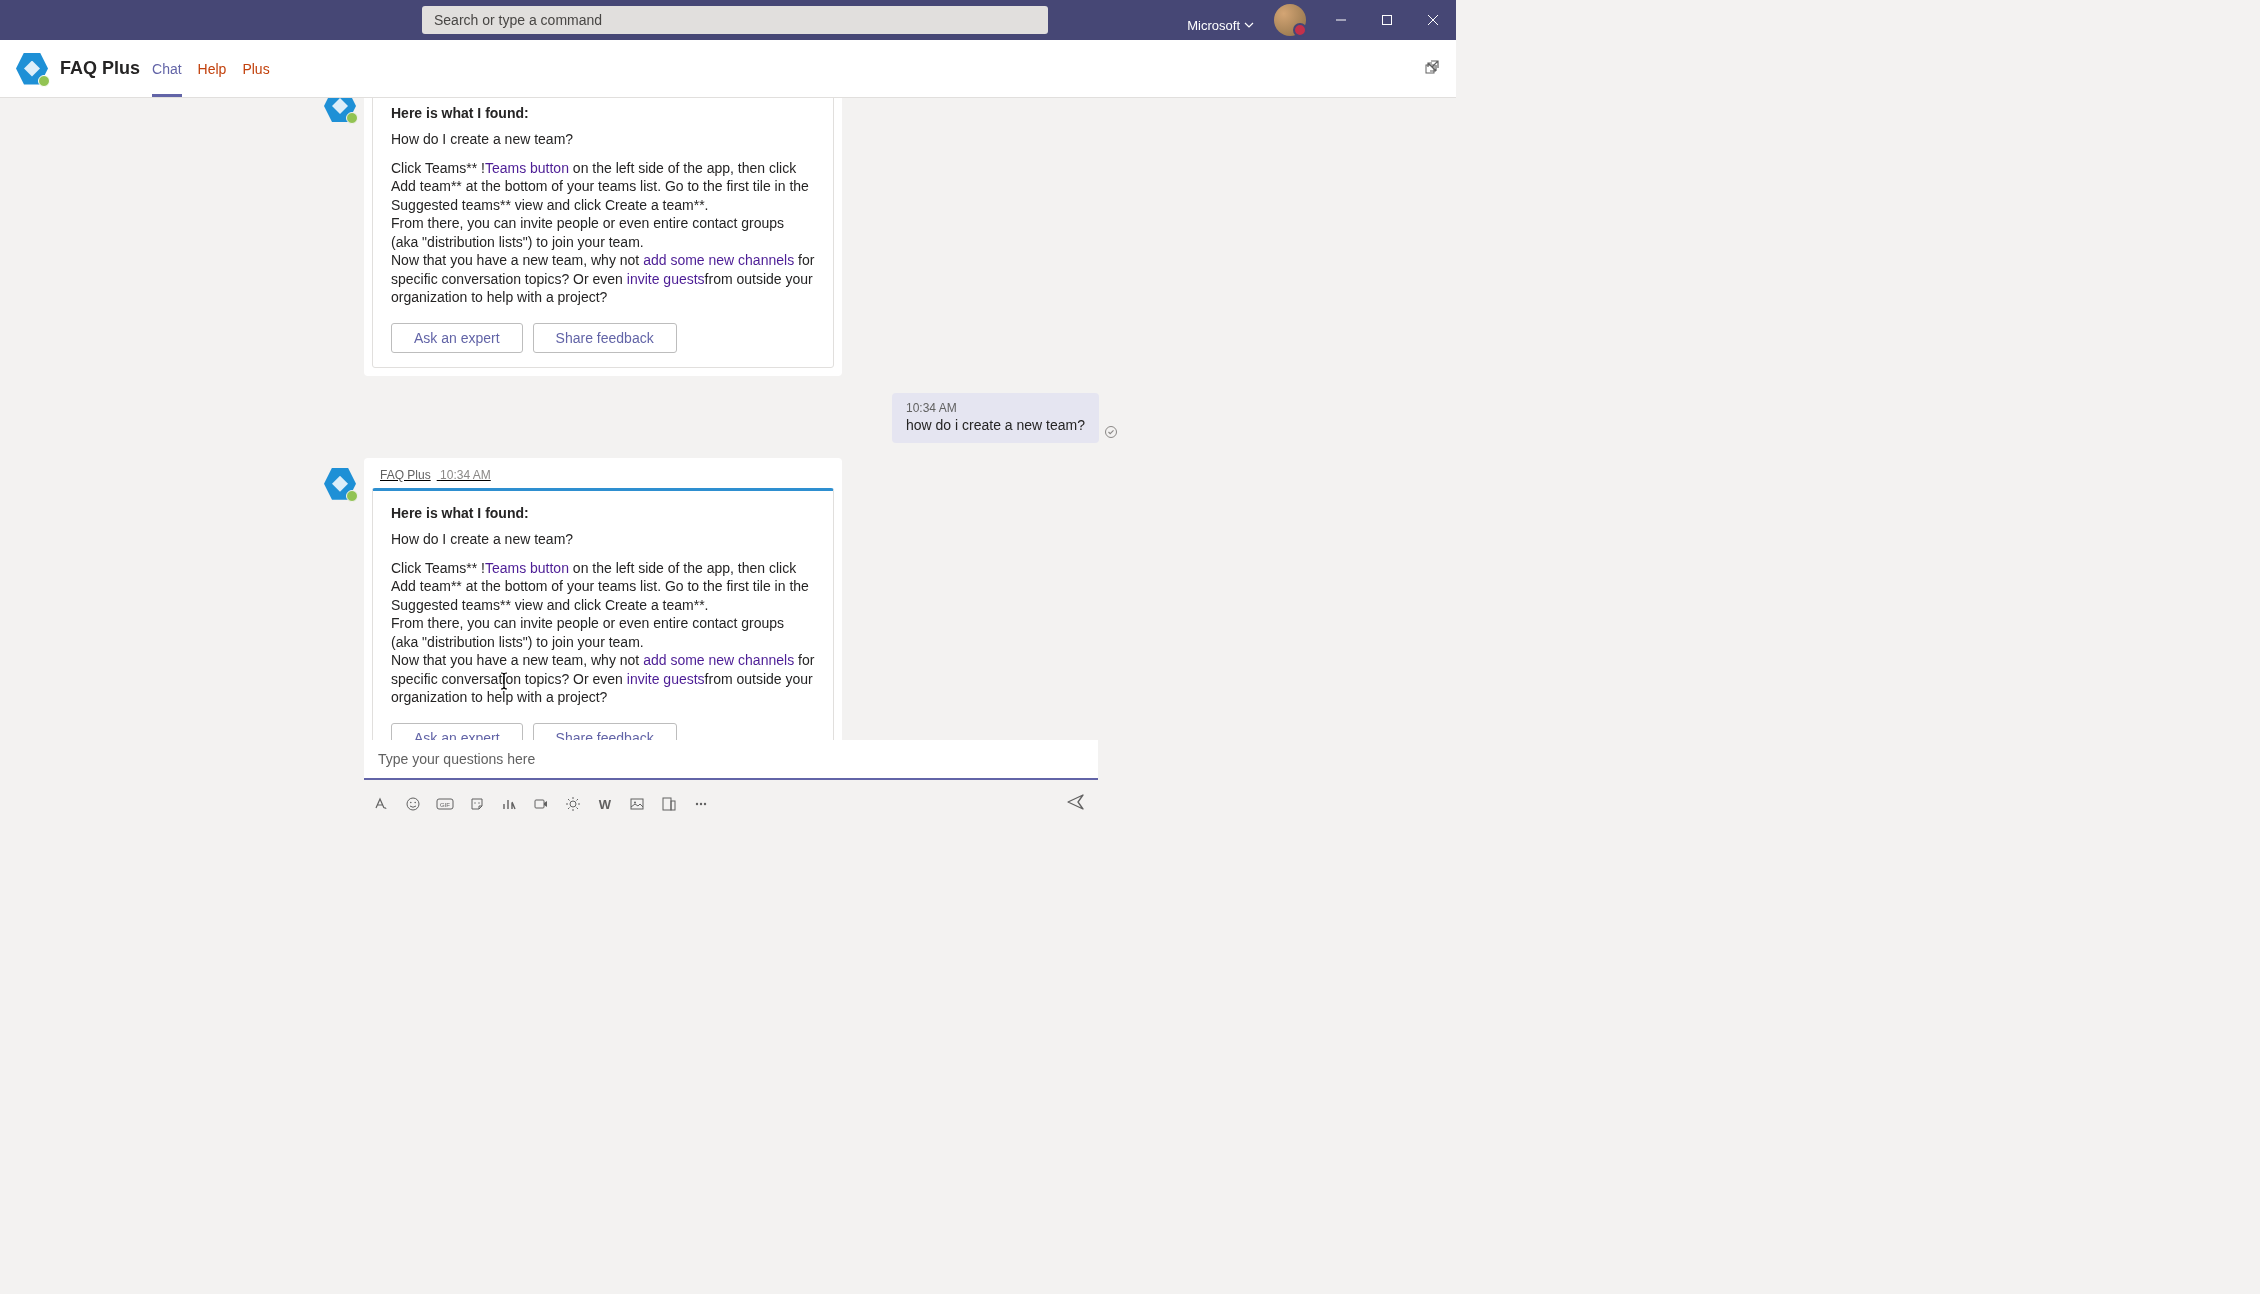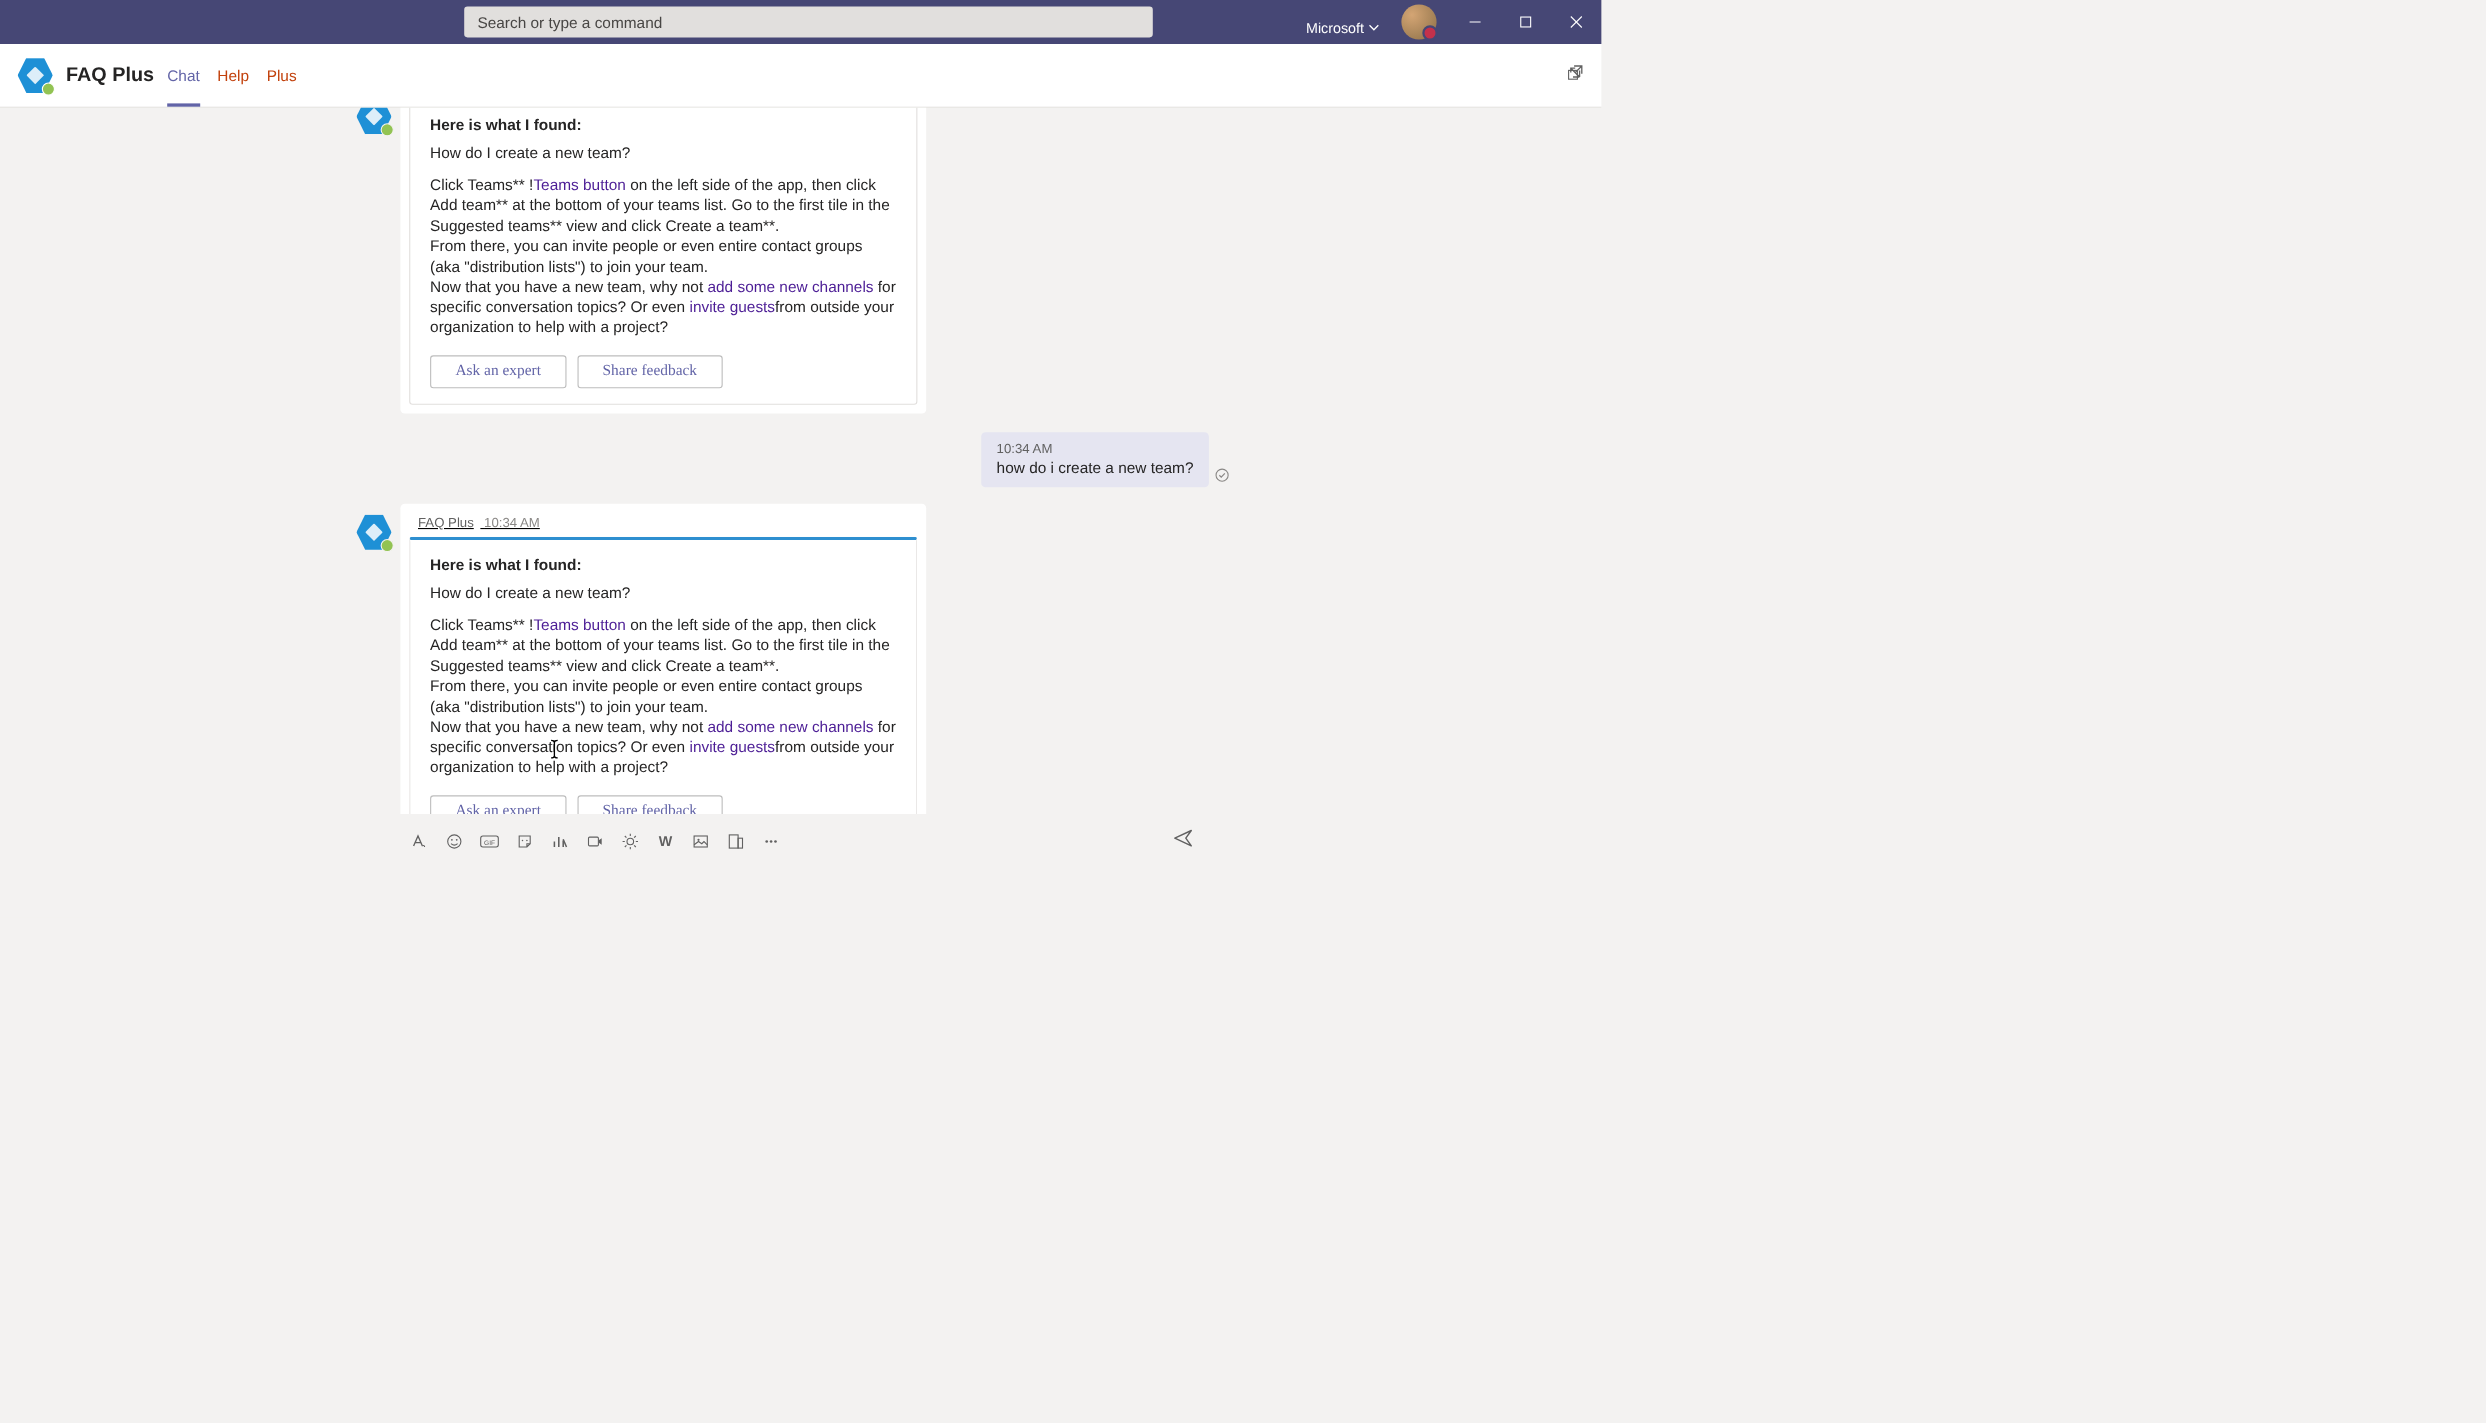--- a/index.html
+++ b/index.html
@@ -249,21 +249,20 @@
   margin-top: 16px;
 }
 .card-btn {
   border: 1px solid #bdbdbd;
   background: #fff;
   padding: 6px 22px;
   border-radius: 3px;
   color: #6264a7;
   font-size: 14px;
   cursor: pointer;
-  font-family: Liberation Serif, serif;
 }
 .user-bubble {
   position: absolute;
   right: 357px;
   top: 295px;
   background: #e5e5f1;
   border-radius: 4px;
   padding: 8px 14px 10px;
   max-width: 300px;
 }
@@ -437,20 +436,21 @@
             <button class="card-btn">Ask an expert</button>
             <button class="card-btn">Share feedback</button>
           </div>
         </div>
       </div>
     </div>
 
   </div>
 
   <div class="composer">
+    <input class="composer-input" placeholder="Type your questions here" style="">
     <div class="composer-toolbar">
       <div class="tb-icon">
         <svg width="16" height="16" viewBox="0 0 16 16">
             <path d="M3 12 L7 3 L11 12 M4.5 9 h5" stroke="#616161" fill="none" stroke-width="1.2"></path>
             <path d="M11 12 q2 -1 2 1" stroke="#616161" fill="none"></path>
           </svg>
       </div>
       <div class="tb-icon">
         <svg width="16" height="16" viewBox="0 0 16 16">
             <circle cx="8" cy="8" r="6" stroke="#616161" fill="none"></circle>

